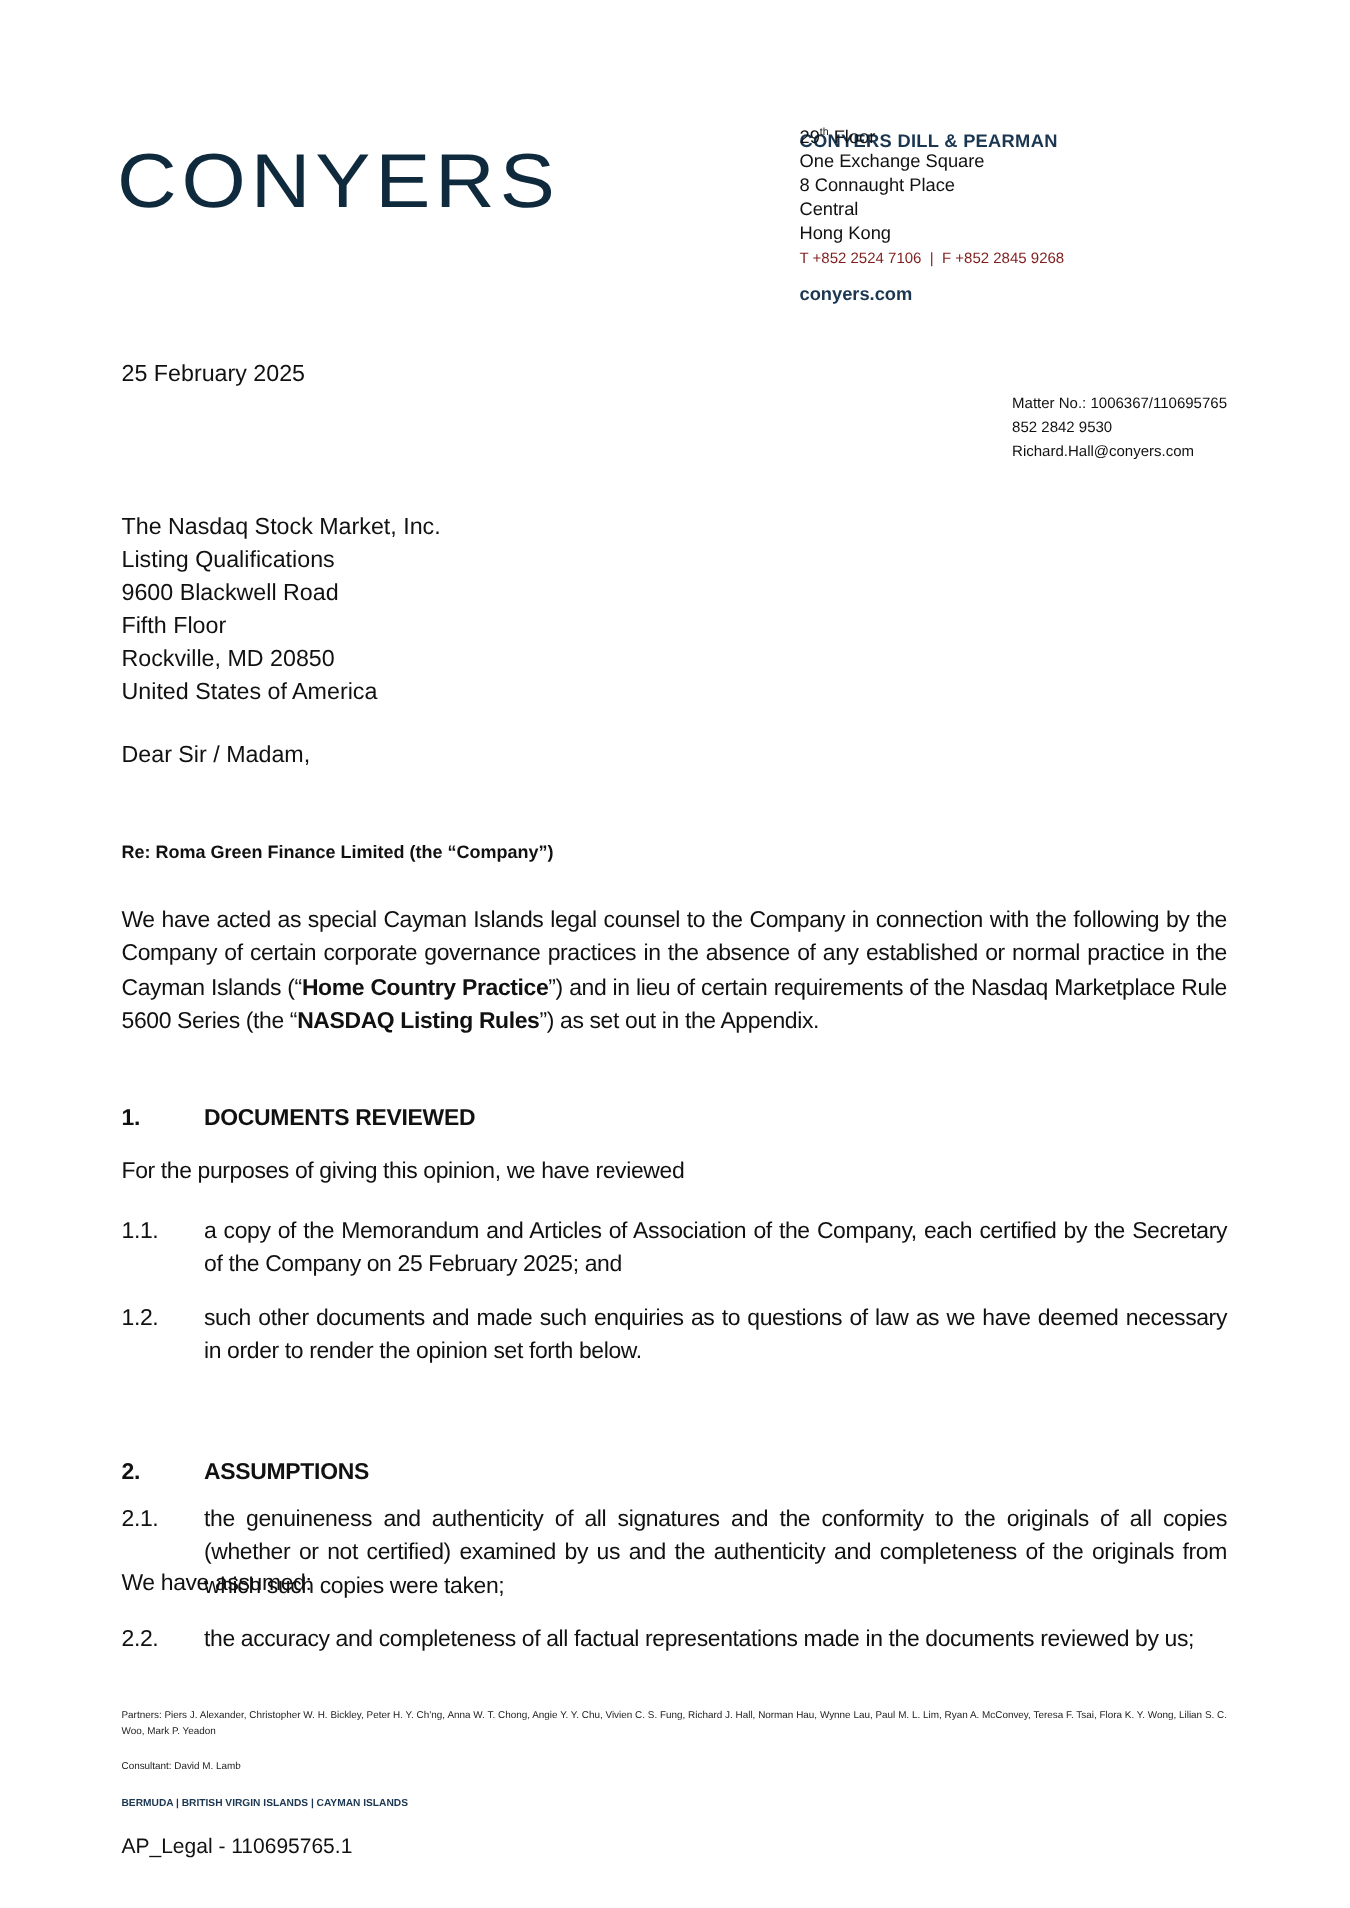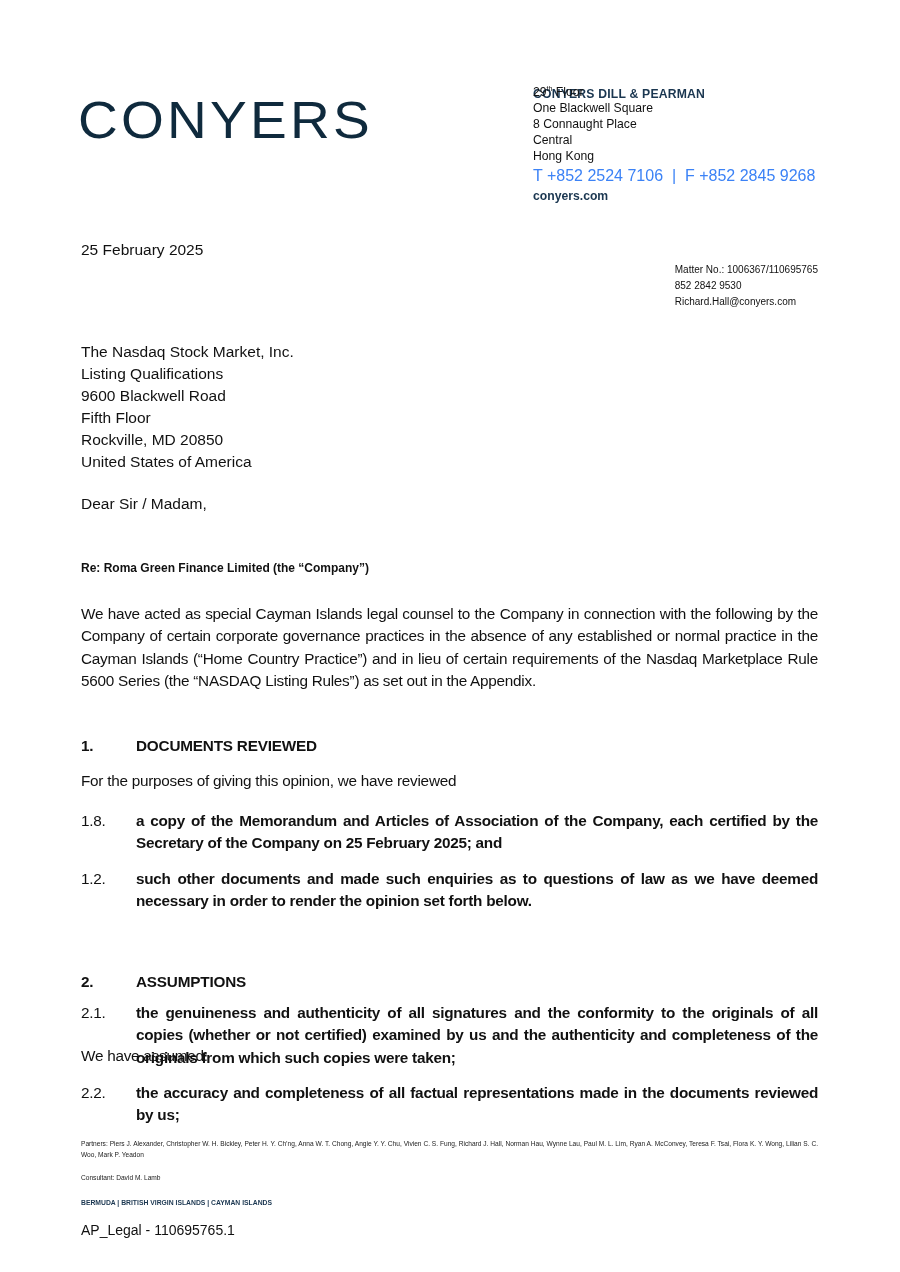--- a/index.html
+++ b/index.html
@@ -2,58 +2,58 @@
 <html><head>
 <meta charset="utf-8">
 <style>
   html, body { margin: 0; padding: 0; background: #ffffff; }
   body { width: 900px; height: 1272px; position: relative; overflow: hidden; color: #111; font-family: "Liberation Sans", sans-serif; }
   .abs { position: absolute; }
   .logo { left: 78px; top: 95px; font-family: "Liberation Sans", sans-serif; font-size: 51px; letter-spacing: 3px; color: #0f2a3d; font-weight: 400; line-height: 1; transform: scaleX(1.08); transform-origin: left top; }
   .firm { left: 533px; top: 59px; font-size: 12.2px; font-weight: 700; color: #1a3650; letter-spacing: 0.2px; margin-top: 28px; }
   .addr { left: 533px; top: 81px; font-size: 12.2px; line-height: 16px; color: #111; }
   .addr sup { font-size: 7px; vertical-align: 5px; }
-  .phone { left: 533px; top: 167px; font-size: 16px; color: #3b82f6; }
+  .phone { left: 533px; top: 167px; font-size: 10px; color: #7f1d1d; }
   .web { left: 533px; top: 189px; font-size: 12.2px; font-weight: 700; color: #1a3650; }
   .date { left: 81px; top: 241px; font-size: 15.5px; }
   .matter { right: 82px; top: 262px; font-size: 10px; line-height: 16px; text-align: left; }
   .recip { left: 81px; top: 341px; font-size: 15.5px; line-height: 22px; }
   .recip .b { font-weight: 400; }
   .salut { left: 81px; top: 495px; font-size: 15.5px; }
   .re { left: 81px; top: 561px; font-size: 12px; font-weight: 700; }
   .body { left: 81px; width: 737px; font-family: "Liberation Sans", sans-serif; font-size: 15.3px; line-height: 22.3px; text-align: justify; letter-spacing: -0.25px; }
-  .body b { font-weight: 400; }
+  .body b { font-weight: 700; }
   .p1 { top: 603px; }
   .sec { left: 81px; font-size: 15.3px; font-weight: 700; letter-spacing: -0.2px; }
   .sec .num { display: inline-block; width: 55px; }
   .s1 { top: 737px; }
   .s2 { top: 929px; margin-top: 44px; }
   .intro1 { top: 770px; }
   .intro2 { top: 1017px; margin-top: 28px; }
   .item { left: 81px; width: 737px; font-size: 15.3px; line-height: 22.3px; letter-spacing: -0.25px; }
   .item .num { position: absolute; left: 0; top: 0; }
-  .item .txt { margin-left: 55px; text-align: justify; font-weight: bold; }
+  .item .txt { margin-left: 55px; text-align: justify; }
   .i11 { top: 810px; }
   .i12 { top: 868px; }
   .i21 { top: 1002px; }
   .i22 { top: 1082px; }
   .partners { left: 81px; top: 1138px; width: 737px; font-size: 6.6px; line-height: 11px; color: #222; text-align: justify; }
   .consult { left: 81px; top: 1174px; font-size: 6.6px; color: #222; }
   .juris { left: 81px; top: 1199px; font-size: 6.8px; font-weight: 700; color: #1a3650; }
   .ref { left: 81px; top: 1222px; font-size: 14px; color: #111; }
 </style>
 </head>
 <body>
 
 <div class="abs logo">CONYERS</div>
 
 <div class="abs firm">CONYERS DILL &amp; PEARMAN</div>
 <div class="abs addr">
   <div><span>29</span><sup>th</sup><span> Floor</span></div>
-  <div>One Blackwell Square</div>
+  <div>One Exchange Square</div>
   <div>8 Connaught Place</div>
   <div>Central</div>
   <div>Hong Kong</div>
 </div>
 <div class="abs phone" style="white-space:pre">T +852 2524 7106  |  F +852 2845 9268</div>
 <div class="abs web">conyers.com</div>
 
 <div class="abs date">25 February 2025</div>
 
 <div class="abs matter">
@@ -72,21 +72,21 @@
 </div>
 
 <div class="abs salut">Dear Sir / Madam,</div>
 <div class="abs re">Re: Roma Green Finance Limited (the “Company”)</div>
 
 <div class="abs body p1"><span>We have acted as special Cayman Islands legal counsel to the Company in connection with the following by the Company of certain corporate governance practices in the absence of any established or normal practice in the Cayman Islands (“</span><b>Home Country Practice</b><span>”) and in lieu of certain requirements of the Nasdaq Marketplace Rule 5600 Series (the “</span><b>NASDAQ Listing Rules</b><span>”) as set out in the Appendix.</span></div>
 
 <div class="abs sec s1"><span class="num">1.</span><span>DOCUMENTS REVIEWED</span></div>
 <div class="abs body intro1">For the purposes of giving this opinion, we have reviewed</div>
 <div class="abs item i11">
-    <span class="num">1.8.</span>
+    <span class="num">1.1.</span>
     <div class="txt">a copy of the Memorandum and Articles of Association of the Company, each certified by the Secretary of the Company on 25 February 2025; and</div>
   </div>
 <div class="abs item i12">
     <span class="num">1.2.</span>
     <div class="txt">such other documents and made such enquiries as to questions of law as we have deemed necessary in order to render the opinion set forth below.</div>
   </div>
 
 <div class="abs sec s2"><span class="num">2.</span><span>ASSUMPTIONS</span></div>
 <div class="abs body intro2">We have assumed:</div>
 <div class="abs item i21">

